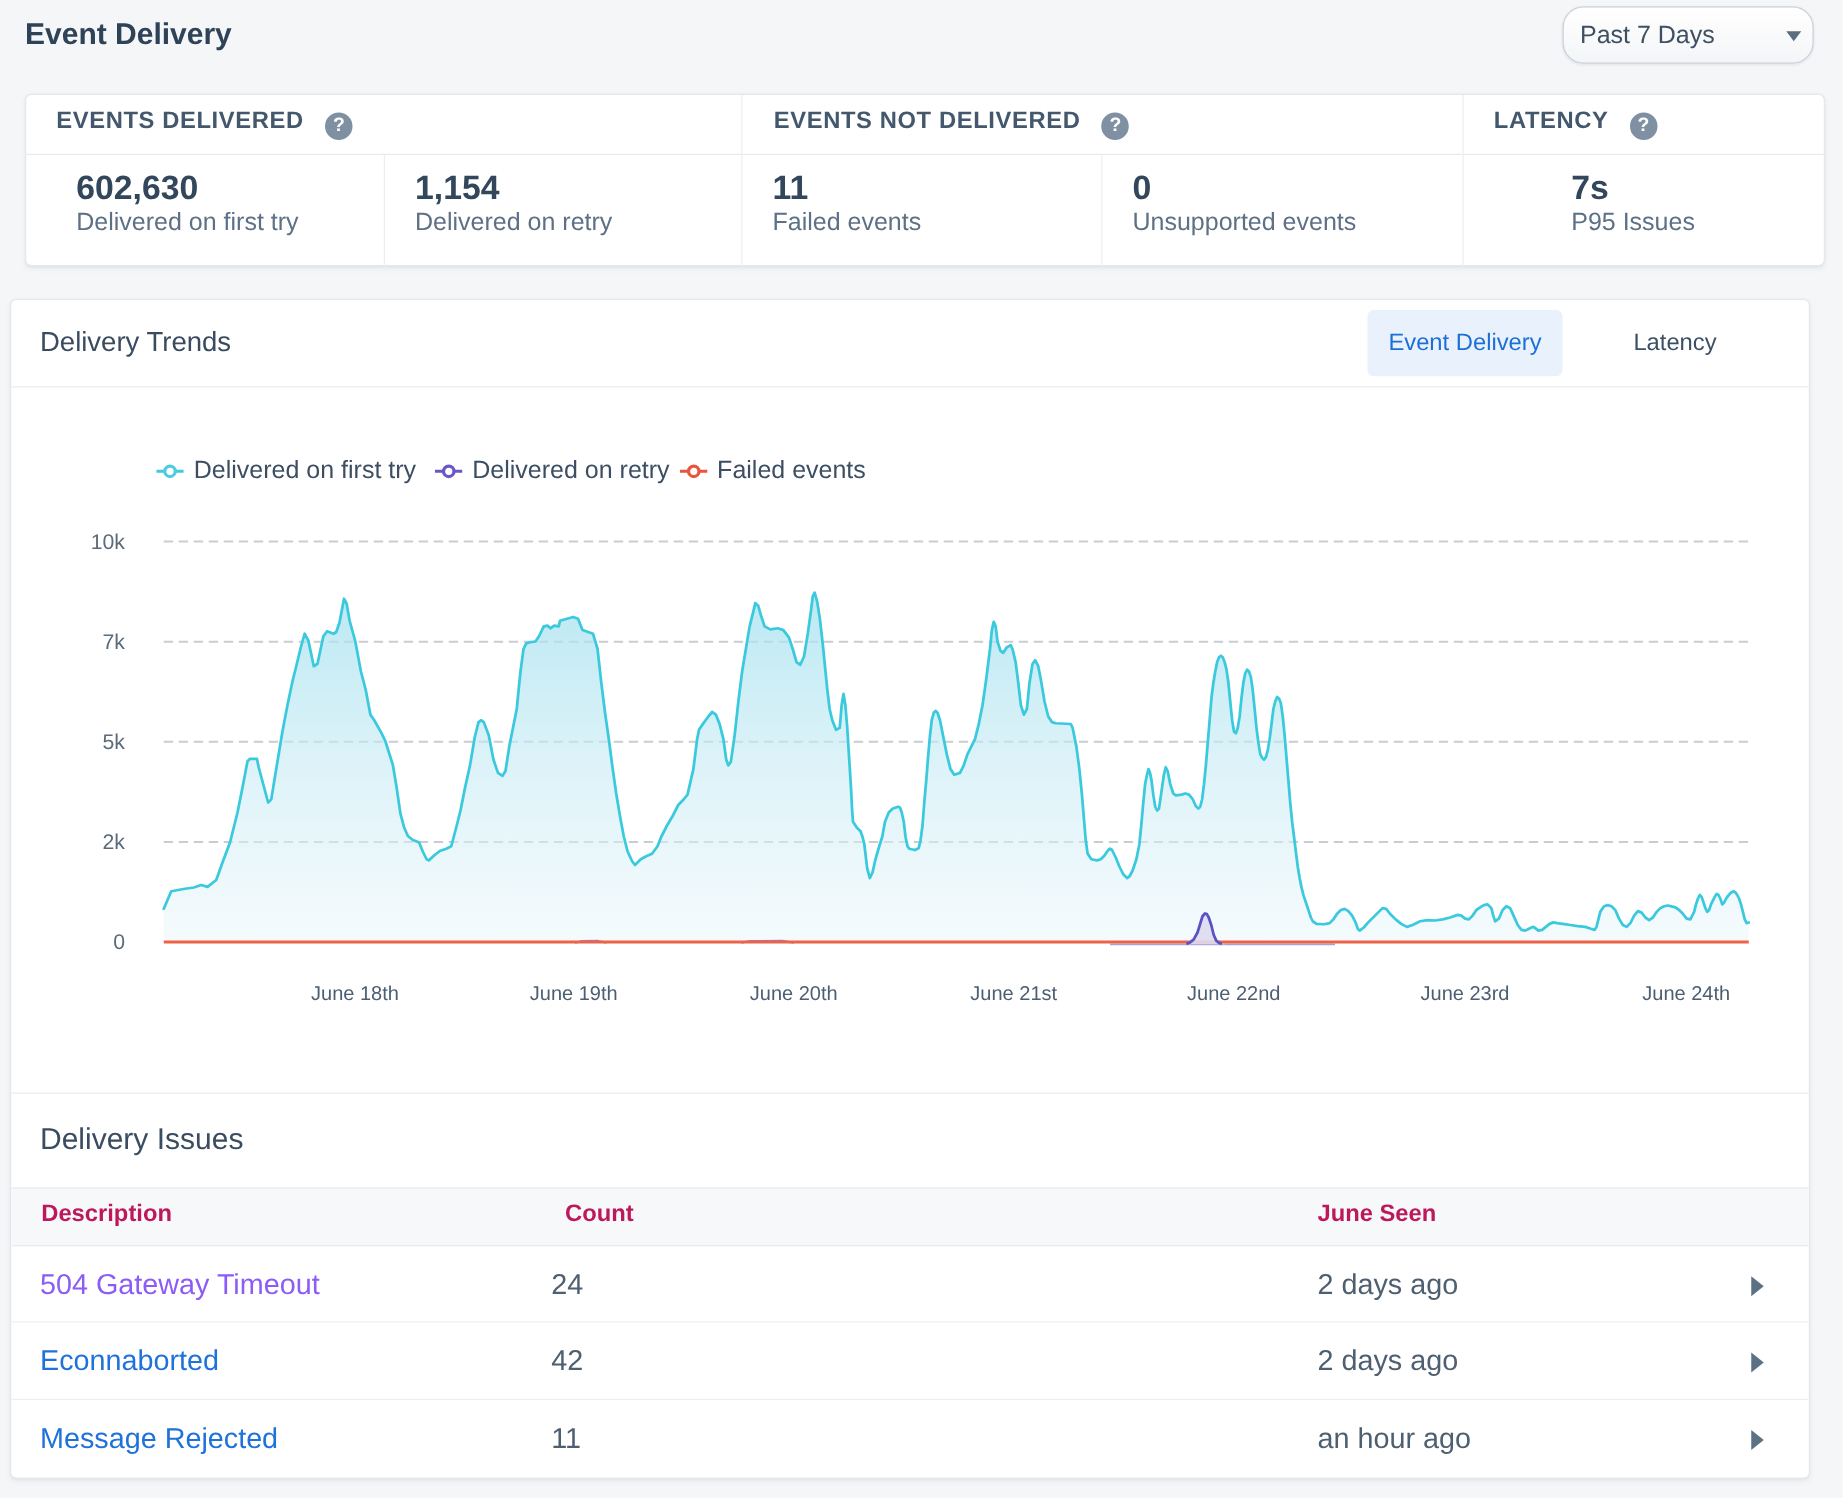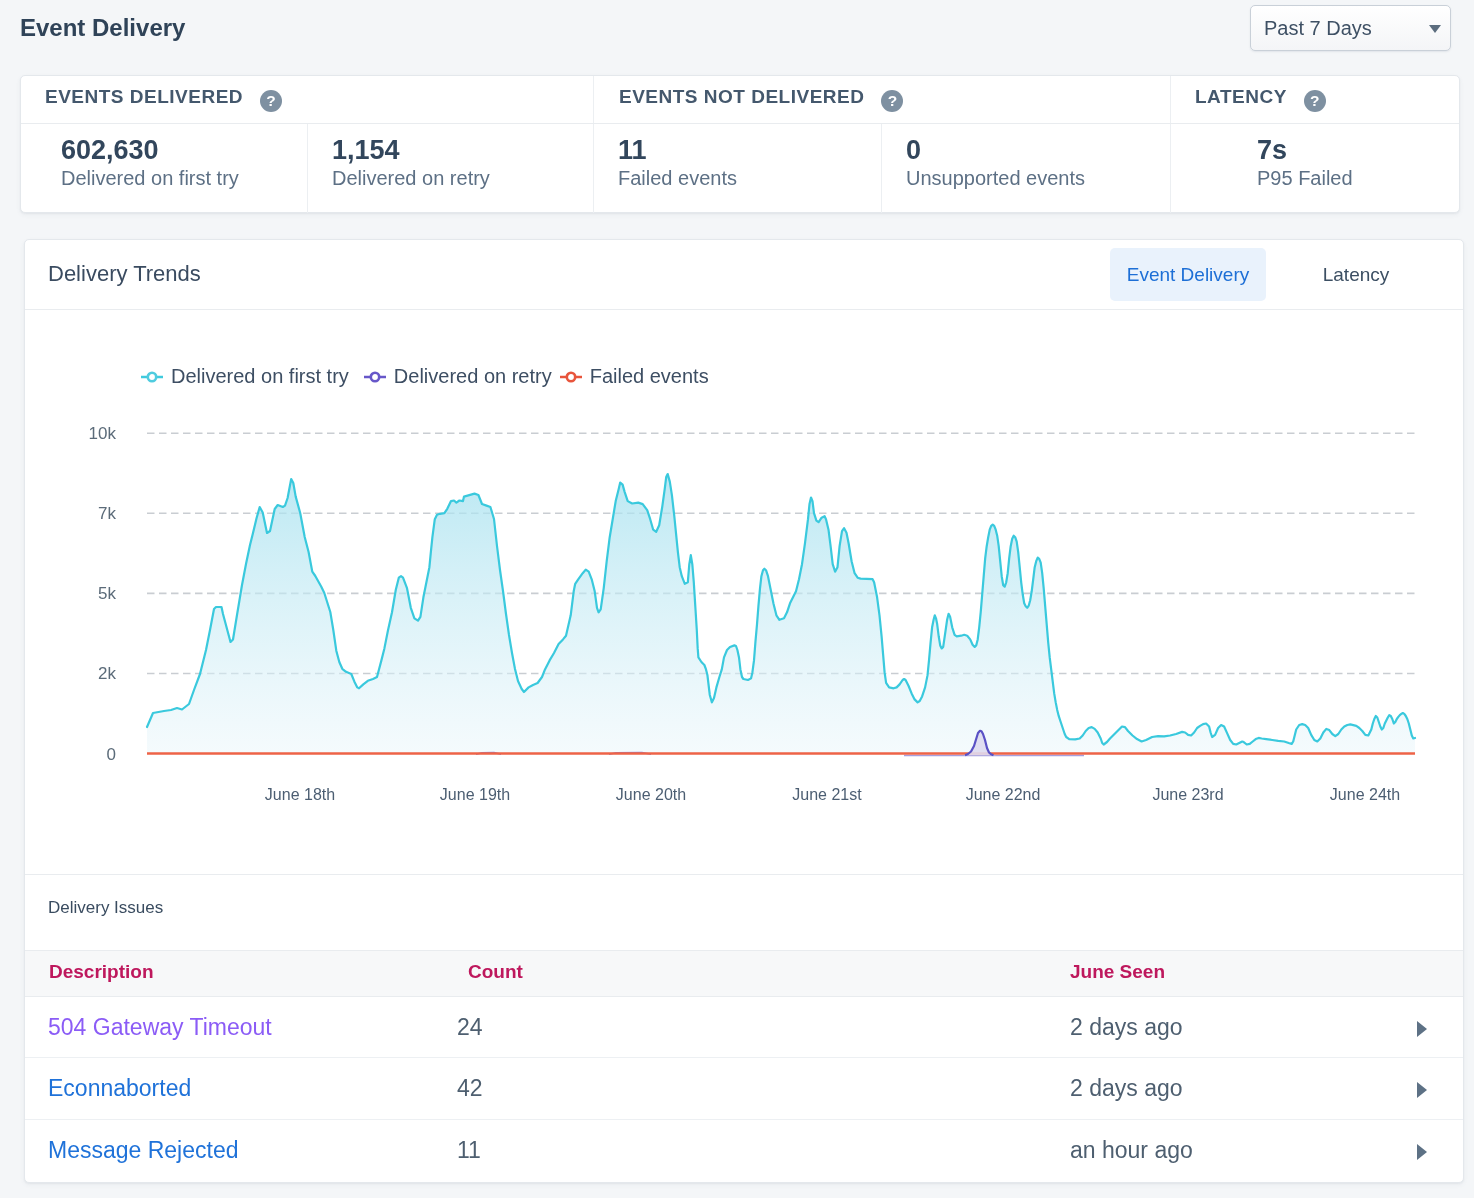--- a/index.html
+++ b/index.html
@@ -9,21 +9,21 @@
 .seclab{font-size:19px;font-weight:700;color:#44586d;letter-spacing:.5px;white-space:nowrap}
 .qmark{display:inline-block;width:22px;height:22px;border-radius:50%;background:#7e90a1;
 color:#fff;font-size:15.5px;font-weight:700;text-align:center;line-height:21px;vertical-align:-3px;margin-left:17px;letter-spacing:0}
 .bignum{font-size:27px;font-weight:700;color:#32465c;line-height:1}
 .sublab{font-size:20px;color:#5d7085;margin-top:3px;white-space:nowrap}
 .vline{position:absolute;top:0;bottom:0;width:1px;background:#eceff2}
 </style></head><body>
 
 <div class="abs" style="left:20px;top:14px;font-size:24px;font-weight:700;color:#2f4358">Event Delivery</div>
 
-<div class="abs" style="left:1250px;top:5px;width:201px;height:46px;border:1px solid #c9d0d8;border-radius:5px;background:linear-gradient(#ffffff,#f4f5f7);box-shadow:0 1px 2px rgba(63,78,103,.1)">
+<div class="abs" style="left:1250px;top:5px;width:201px;height:46px;border:1px solid #c9d0d8;border-radius:17px;background:linear-gradient(#ffffff,#f4f5f7);box-shadow:0 1px 2px rgba(63,78,103,.1)">
   <div class="abs" style="left:13px;top:11px;font-size:20px;color:#3e5064">Past 7 Days</div>
   <div class="abs" style="left:178px;top:19px;width:0;height:0;border-left:6.5px solid transparent;border-right:6.5px solid transparent;border-top:8.5px solid #5c6d7e"></div>
 </div>
 
 <div class="card" style="left:20px;top:75px;width:1440px;height:138px">
   <div class="abs" style="left:0;top:0;width:100%;height:48px;border-bottom:1px solid #e9ecef">
     <div class="abs seclab" style="left:24px;top:10px">EVENTS DELIVERED<span class="qmark">?</span></div>
     <div class="abs seclab" style="left:598px;top:10px">EVENTS NOT DELIVERED<span class="qmark">?</span></div>
     <div class="abs seclab" style="left:1174px;top:10px">LATENCY<span class="qmark">?</span></div>
     <div class="vline" style="left:572px"></div>
@@ -45,26 +45,26 @@
     <div class="abs" style="left:597px;top:13px">
         <div class="bignum">11</div>
         <div class="sublab">Failed events</div>
       </div>
     <div class="abs" style="left:885px;top:13px">
         <div class="bignum">0</div>
         <div class="sublab">Unsupported events</div>
       </div>
     <div class="abs" style="left:1236px;top:13px">
         <div class="bignum">7s</div>
-        <div class="sublab">P95 Failed</div>
+        <div class="sublab">P95 Issues</div>
       </div>
   </div>
 </div>
 
-<div class="card" style="left:24px;top:239px;width:1440px;height:944px">
+<div class="card" style="left:8px;top:239px;width:1440px;height:944px">
 
   <div class="abs" style="left:0;top:0;width:100%;height:70px;border-bottom:1px solid #e9ecef">
     <div class="abs" style="left:23px;top:21px;font-size:22px;color:#3a4b60">Delivery Trends</div>
     <div class="abs" style="left:1085px;top:8px;width:156px;height:53px;background:#e9f2fc;border-radius:5px;text-align:center;line-height:53px;font-size:19px;color:#1d6fd6">Event Delivery</div>
     <div class="abs" style="left:1253px;top:8px;width:156px;height:53px;text-align:center;line-height:53px;font-size:19px;color:#3c4f63">Latency</div>
   </div>
 
   <div class="abs" style="left:116px;top:125px;height:23px;font-size:20px;color:#3d4e63;display:flex;align-items:center;white-space:nowrap">
     <svg width="22" height="12" style="margin-right:8px">
         <line x1="0" y1="6" x2="22" y2="6" stroke="#3fcadd" stroke-width="2.5"></line>
@@ -117,21 +117,21 @@
       <text x="451" y="490">June 19th</text>
       <text x="627" y="490">June 20th</text>
       <text x="803" y="490">June 21st</text>
       <text x="979" y="490">June 22nd</text>
       <text x="1164" y="490">June 23rd</text>
       <text x="1341" y="490">June 24th</text>
     </g>
   </svg>
 
   <div class="abs" style="left:0;top:634px;width:100%;height:309px;border-top:1px solid #e9ecef">
-    <div class="abs" style="left:23px;top:23px;font-size:17px;color:#3a4c60">Delivery Issues</div>
+    <div class="abs" style="left:23px;top:23px;font-size:24px;color:#3a4c60">Delivery Issues</div>
     <div class="abs" style="left:0;top:75px;width:100%;height:47px;background:#f7f8f9;border-top:1px solid #e9ecef;border-bottom:1px solid #e9ecef;font-size:19px;font-weight:700;color:#be185d">
       <span class="abs" style="left:24px;top:10px">Description</span>
       <span class="abs" style="left:443px;top:10px">Count</span>
       <span class="abs" style="left:1045px;top:10px">June Seen</span>
     </div>
     <div class="abs" style="left:0;top:122px;width:100%;font-size:23px;color:#4e5f70">
       <div style="position:relative;height:61px;border-bottom:1px solid #edf0f3">
         <span class="abs" style="left:23px;top:17px;color:#8b5cf6">504 Gateway Timeout</span>
         <span class="abs" style="left:432px;top:17px">24</span>
         <span class="abs" style="left:1045px;top:17px">2 days ago</span>

